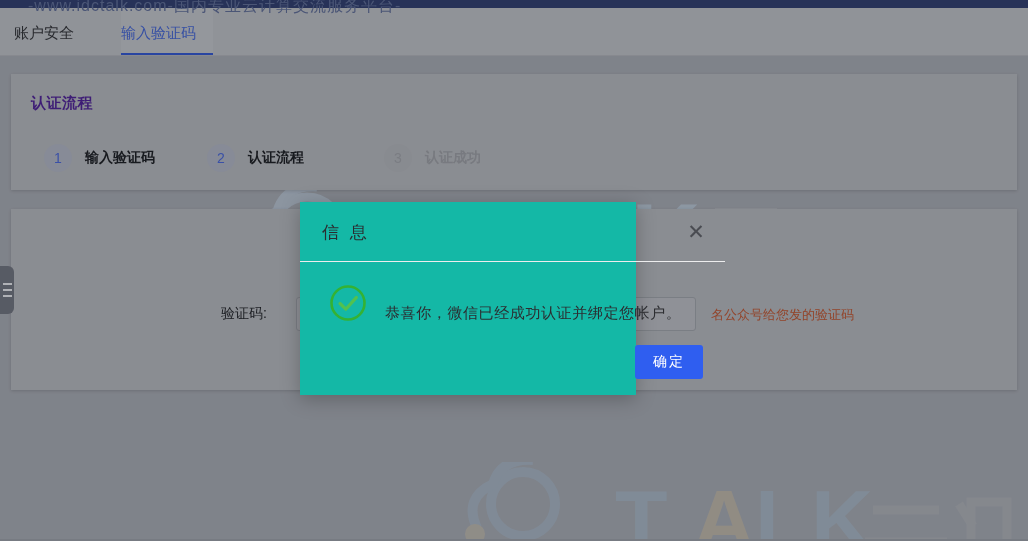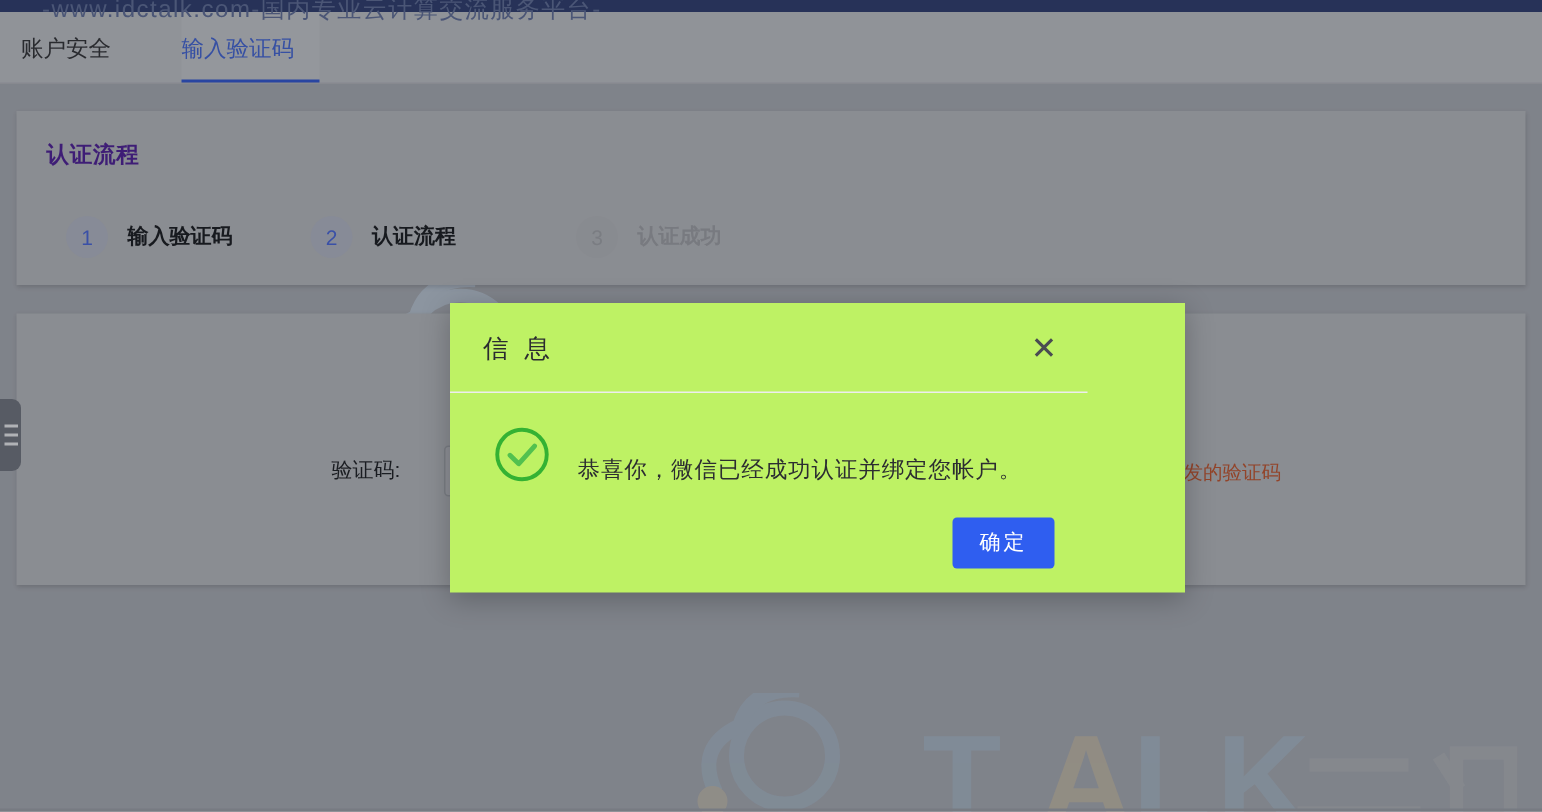--- a/index.html
+++ b/index.html
@@ -220,22 +220,22 @@
   
   #overlay {
     position: absolute;
     inset: 0;
     background: rgba(30,33,40,.28);
     z-index: 10;
   }
   .modal {
     position: absolute;
     left: 300px; top: 202px;
-    width: 490px; height: 193px;
-    background: #bef264;
+    width: 336px; height: 193px;
+    background: #14b8a6;
     box-shadow: 0 4px 18px rgba(0,0,0,.25);
     z-index: 11;
     box-sizing: border-box;
   }
   .modal-header {
     position: absolute;
     left: 0; top: 0;
     width: 425px; height: 60px;
     border-bottom: 1px solid #ededee;
     box-sizing: border-box;

